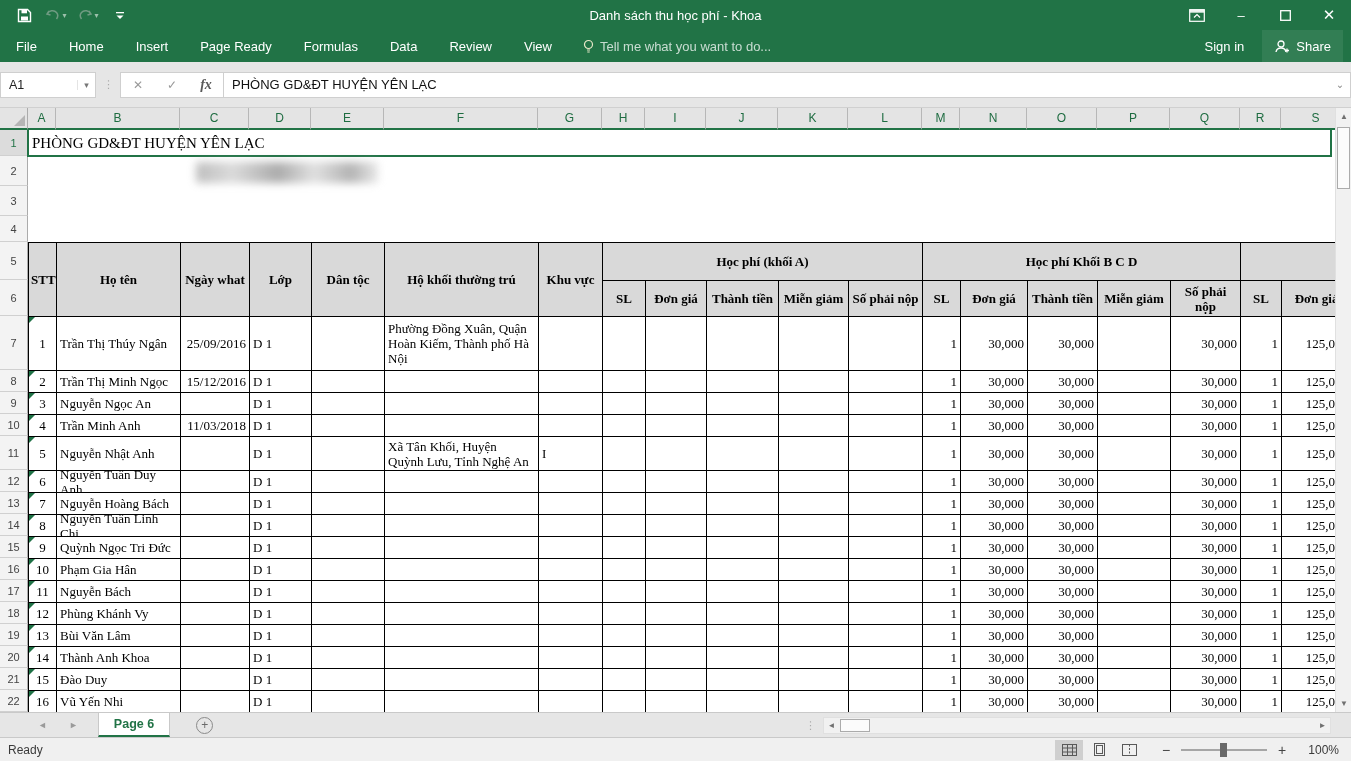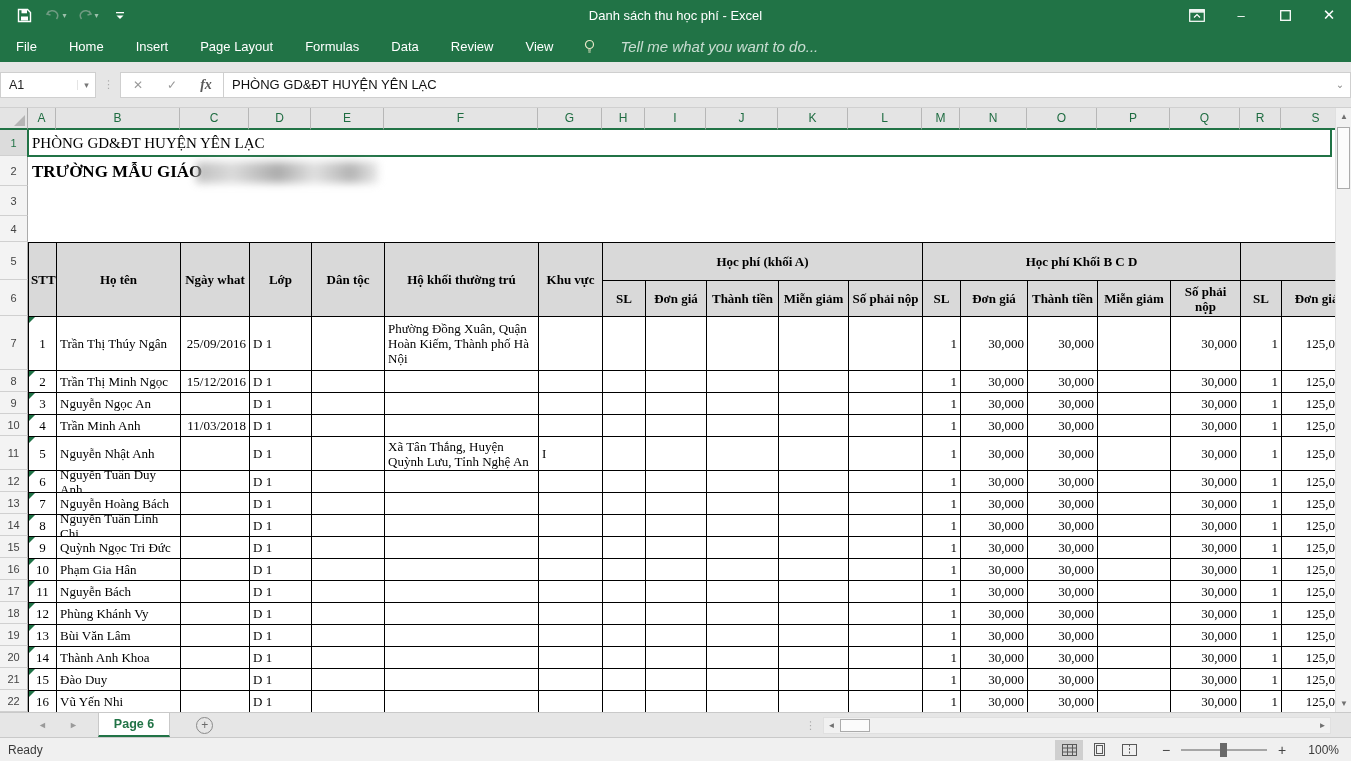--- a/index.html
+++ b/index.html
@@ -15,21 +15,21 @@
   .mini-caret { font-size:8px; color:#9cc0ab; margin-left:1px; }
   .win-title { position:absolute; left:0; right:0; text-align:center; font-size:13px; color:#fff; pointer-events:none; }
   .win-controls { margin-left:auto; display:flex; align-items:center; height:30px; }
   .win-btn { width:44px; height:30px; display:flex; align-items:center; justify-content:center; color:#fff; font-size:13px; }
   .close-btn { font-size:15px; }
 
   
   .ribbonrow { height:32px; background:#217346; display:flex; align-items:center; color:#fff; }
   .rtabs { display:flex; align-items:center; height:32px; }
   .rtab { padding:0 16px; font-size:13px; height:32px; display:flex; align-items:center; color:#fff; white-space:nowrap; }
-  .tellme { display:flex; align-items:center; gap:24px; margin-left:14px; color:rgba(255,255,255,0.75); font-size:15px; font-style:italic; }
+  .tellme { display:flex; align-items:center; gap:5px; margin-left:14px; color:rgba(255,255,255,0.75); font-size:13px; }
   .ribbon-right { margin-left:auto; display:flex; align-items:center; gap:4px; padding-right:8px; }
   .signin { font-size:13px; padding:0 14px; }
   .sharebtn { display:flex; align-items:center; gap:6px; font-size:13px; padding:0 12px; height:32px; background:rgba(255,255,255,0.08); }
 
   
   .formulabar { height:46px; background:#E6E6E6; display:flex; align-items:center; border-bottom:1px solid #D0D0D0; }
   .namebox { width:96px; height:26px; background:#fff; border:1px solid #CFCFCF; display:flex; align-items:center; margin-left:0; }
   .namebox .ref { flex:1; padding-left:8px; font-size:12.5px; color:#222; }
   .namebox .dd { width:18px; text-align:center; color:#777; font-size:9px; border-left:1px solid #E4E4E4; }
   .fdots { color:#ABABAB; font-size:11px; letter-spacing:-1px; padding:0 7px; }
@@ -137,21 +137,21 @@
       </div>
       <div class="qat-btn">
         <span>
           <svg width="10" height="9" viewBox="0 0 10 9">
               <rect x="1" y="1" width="8" height="1.3" fill="#fff"></rect>
               <path d="M1.5 4.5 L8.5 4.5 L5 8 Z" fill="#fff"></path>
             </svg>
         </span>
       </div>
     </div>
-    <div class="win-title">Danh sách thu học phí - Excel</div>
+    <div class="win-title">Danh sách thu học phí - Khoa</div>
     <div class="win-controls">
       <div class="win-btn">
         <span>
           <svg width="16" height="13" viewBox="0 0 16 13">
               <rect x="0.7" y="0.7" width="14.6" height="11.6" fill="none" stroke="#fff" stroke-width="1.2"></rect>
               <path d="M5 8.5 L8 5.5 L11 8.5" fill="none" stroke="#fff" stroke-width="1.2"></path>
               <rect x="0.7" y="0.7" width="14.6" height="3" fill="#fff" opacity="0.9"></rect>
             </svg>
         </span>
       </div>
@@ -169,34 +169,47 @@
           <span>✕</span>
         </div>
     </div>
   </div>
 
   <div class="ribbonrow">
     <div class="rtabs">
         <div class="rtab">File</div>
         <div class="rtab">Home</div>
         <div class="rtab">Insert</div>
-        <div class="rtab">Page Layout</div>
+        <div class="rtab">Page Ready</div>
         <div class="rtab">Formulas</div>
         <div class="rtab">Data</div>
         <div class="rtab">Review</div>
         <div class="rtab">View</div>
       </div>
     <div class="tellme">
       <span>
         <svg width="13" height="15" viewBox="0 0 13 15">
             <circle cx="6.5" cy="5.5" r="4" fill="none" stroke="#E8E8C8" stroke-width="1.2"></circle>
             <path d="M5 11 h3 M5.3 13 h2.4" stroke="#E8E8C8" stroke-width="1.2"></path>
           </svg>
       </span>
       <span>Tell me what you want to do...</span>
+    </div>
+    <div class="ribbon-right">
+      <div class="signin">Sign in</div>
+      <div class="sharebtn">
+        <span>
+          <svg width="16" height="15" viewBox="0 0 16 15">
+              <circle cx="7" cy="5" r="3" fill="none" stroke="#fff" stroke-width="1.3"></circle>
+              <path d="M2 13 C2.5 10 5 9 7 9 C9 9 11.5 10 12 13" fill="none" stroke="#fff" stroke-width="1.3"></path>
+              <path d="M11 11.5 h4 M13 9.5 v4" stroke="#fff" stroke-width="1.3"></path>
+            </svg>
+        </span>
+        <span>Share</span>
+      </div>
     </div>
   </div>
 
   <div class="formulabar">
     <div class="namebox">
       <span class="ref">A1</span>
       <span class="dd">▾</span>
     </div>
     <span class="fdots">⋮</span>
     <div class="fbtns">
@@ -254,21 +267,20 @@
           <div class="rowhdr" style="height: 22px;">16</div>
           <div class="rowhdr" style="height: 22px;">17</div>
           <div class="rowhdr" style="height: 22px;">18</div>
           <div class="rowhdr" style="height: 22px;">19</div>
           <div class="rowhdr" style="height: 22px;">20</div>
           <div class="rowhdr" style="height: 22px;">21</div>
           <div class="rowhdr" style="height: 22px;">22</div>
         </div>
       <div class="sel-overlay"></div>
       <div class="cell-a1">PHÒNG GD&amp;ĐT HUYỆN YÊN LẠC</div>
-      <div class="cell-a2">TRƯỜNG MẪU GIÁO</div>
       <div class="redacted"></div>
       <table class="fee">
         <colgroup>
             <col style="width: 28px;">
             <col style="width: 124px;">
             <col style="width: 69px;">
             <col style="width: 62px;">
             <col style="width: 73px;">
             <col style="width: 154px;">
             <col style="width: 64px;">
@@ -560,21 +572,21 @@
               <td class="c2" style="height: 34px;">
                 <div class="cv"></div>
               </td>
               <td class="c3" style="height: 34px;">
                 <div class="cv">D 1</div>
               </td>
               <td class="c4" style="height: 34px;">
                 <div class="cv"></div>
               </td>
               <td class="c5" style="height: 34px;">
-                <div class="cv">Xã Tân Thắng, Huyện Quỳnh Lưu, Tỉnh Nghệ An</div>
+                <div class="cv">Xã Tân Khối, Huyện Quỳnh Lưu, Tỉnh Nghệ An</div>
               </td>
               <td class="c6" style="height: 34px;">
                 <div class="cv">I</div>
               </td>
               <td class="c7" style="height: 34px;">
                 <div class="cv"></div>
               </td>
               <td class="c8" style="height: 34px;">
                 <div class="cv"></div>
               </td>

